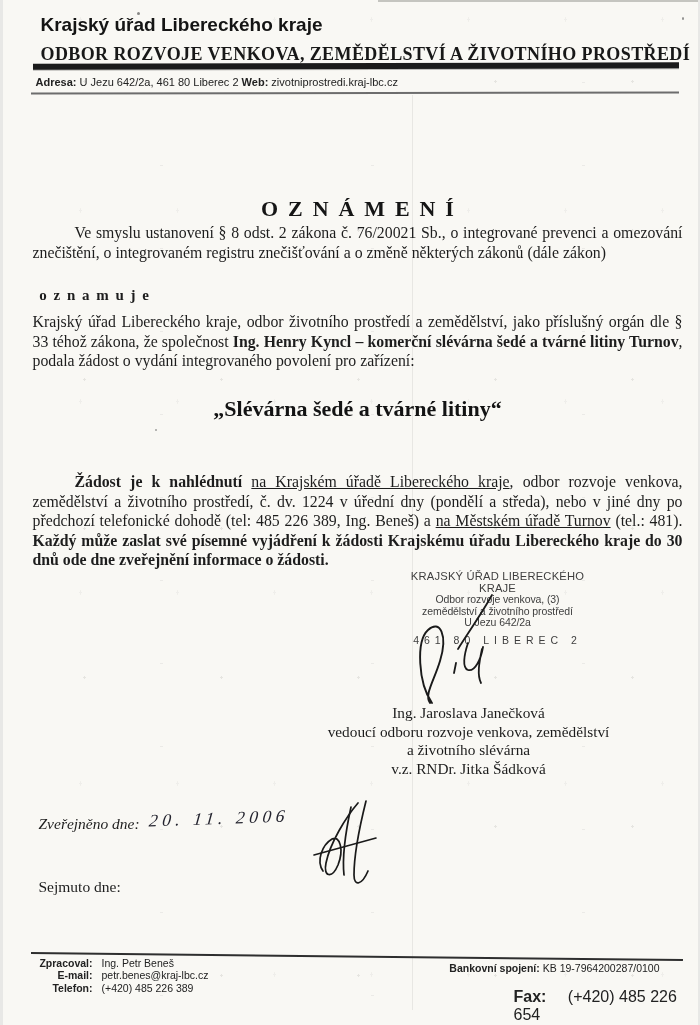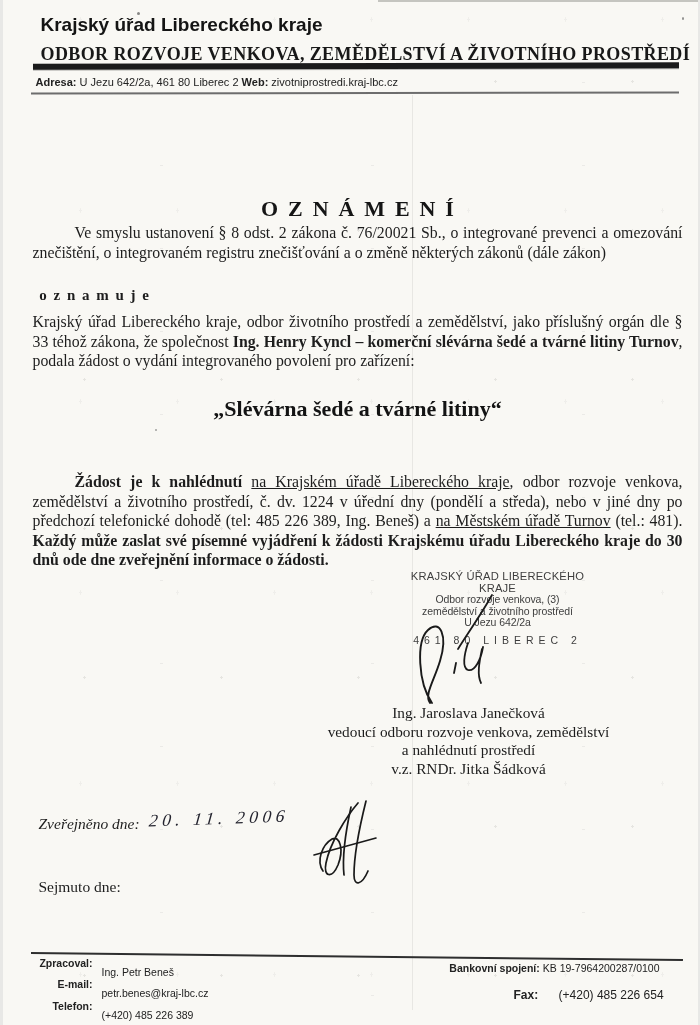--- a/index.html
+++ b/index.html
@@ -45,24 +45,24 @@
   .sig-block{left:270px;top:704px;width:392px;text-align:center;font-size:15.3px;line-height:18.6px;color:#1c1c1c;}
   
   .pub-label{left:36px;top:815px;font-size:15.5px;font-style:italic;}
   .pub-date{left:146px;top:808px;font-size:17.5px;font-style:italic;letter-spacing:4.5px;color:#23232e;transform:rotate(-2deg) skewX(-8deg);}
   .rem-label{left:36px;top:859px;font-size:15.5px;margin-top:19px;}
   
   .foot-line{left:28px;top:952px;width:652px;height:2px;background:#2e2e2e;transform:rotate(0.62deg);transform-origin:left center;}
   .foot-left{left:36px;top:957px;font-family:"Liberation Sans",sans-serif;font-size:10.5px;color:#222;}
   .foot-left .row{display:flex;line-height:12.4px;}
   .foot-left .lbl{width:54px;text-align:right;font-weight:bold;}
-  .foot-left .val{margin-left:9px;margin-top:9px;}
+  .foot-left .val{margin-left:9px;}
   .foot-bank{right:38px;top:962px;font-family:"Liberation Sans",sans-serif;font-size:10.5px;color:#222;text-align:right;padding-left:44px;}
   .foot-bank .lbl,.foot-fax .lbl{font-weight:bold;}
-  .foot-fax{left:511px;top:988px;font-family:"Liberation Sans",sans-serif;font-size:12px;color:#222;}
+  .foot-fax{left:511px;top:988px;font-family:"Liberation Sans",sans-serif;font-size:16px;color:#222;}
   .foot-fax .val{margin-left:17px;}
   
   .vline{left:409px;top:95px;width:1px;height:915px;background:rgba(20,20,20,0.07);}
   .speck{border-radius:50%;background:#4a4a4a;}
   .sp1{left:134px;top:12px;width:3px;height:3px;opacity:.65;}
   .sp2{left:679px;top:17px;width:2px;height:3px;opacity:.6;}
   .sp3{left:152px;top:429px;width:2px;height:2px;opacity:.5;}
   .top-edge{right:0;top:0;width:46%;height:2px;background:#9a9a96;opacity:.55;}
   svg.sig{overflow:visible;}
   svg.sig path{fill:none;stroke:#1a1a1a;stroke-linecap:round;stroke-linejoin:round;}
@@ -112,21 +112,21 @@
   <svg class="abs sig" style="left:405px;top:583px" width="120" height="130" viewBox="0 0 120 130">
     <path d="M 84,12 C 74,30 60,50 50,66" stroke-width="1.8"></path>
     <path d="M 24,120 C 10,100 8,58 20,47 C 32,36 40,52 32,78 C 26,98 16,112 22,120" stroke-width="1.9"></path>
     <path d="M 48,80 L 46,90" stroke-width="1.8"></path>
     <path d="M 60,60 C 56,72 54,85 60,87 C 67,89 73,76 75,64 M 74,66 C 71,80 69,92 73,100" stroke-width="1.8"></path>
   </svg>
 
   <div class="abs sig-block">
     <div>Ing. Jaroslava Janečková</div>
     <div>vedoucí odboru rozvoje venkova, zemědělství</div>
-    <div>a nahlédnutí prostředí</div>
+    <div>a životního slévárna</div>
     <div>v.z. RNDr. Jitka Šádková</div>
   </div>
 
   <div class="abs pub-label">Zveřejněno dne:</div>
   <div class="abs pub-date">20. 11. 2006</div>
 
   <svg class="abs sig" style="left:293px;top:795px" width="85" height="105" viewBox="0 0 85 105">
     <path d="M 62,8 C 50,22 34,48 30,68 C 27,82 36,84 42,70 C 48,55 44,40 36,44 C 26,50 20,66 27,76" stroke-width="1.7"></path>
     <path d="M 55,12 C 50,35 46,62 48,80" stroke-width="1.7"></path>
     <path d="M 70,6 C 64,30 58,60 58,80 C 58,92 66,90 72,76" stroke-width="1.7"></path>

